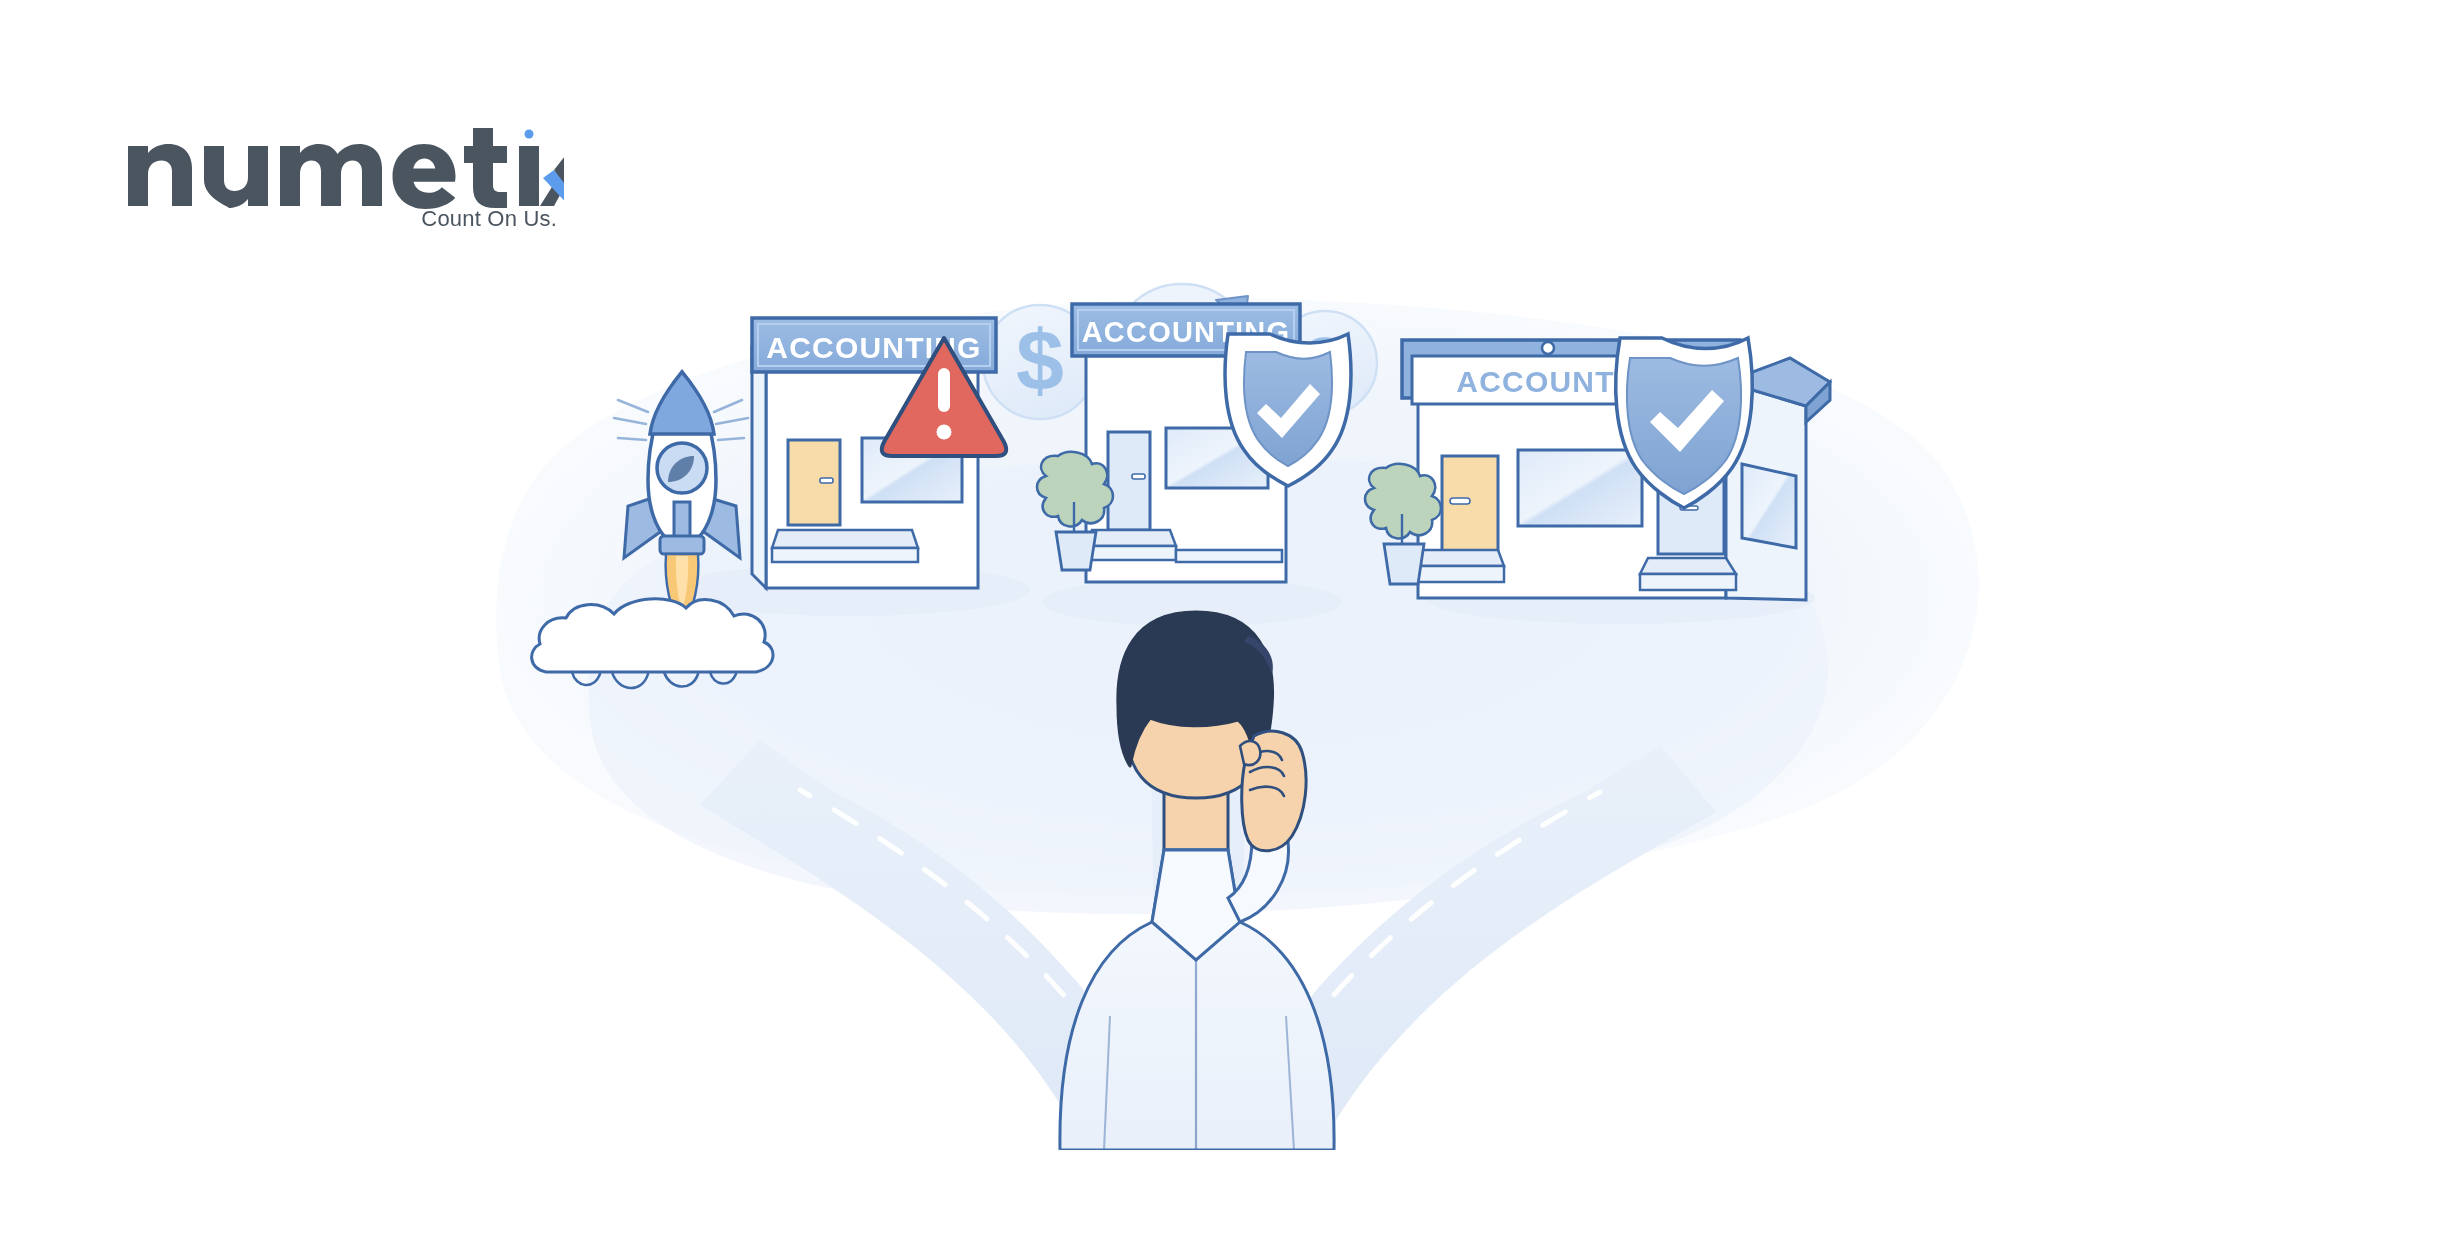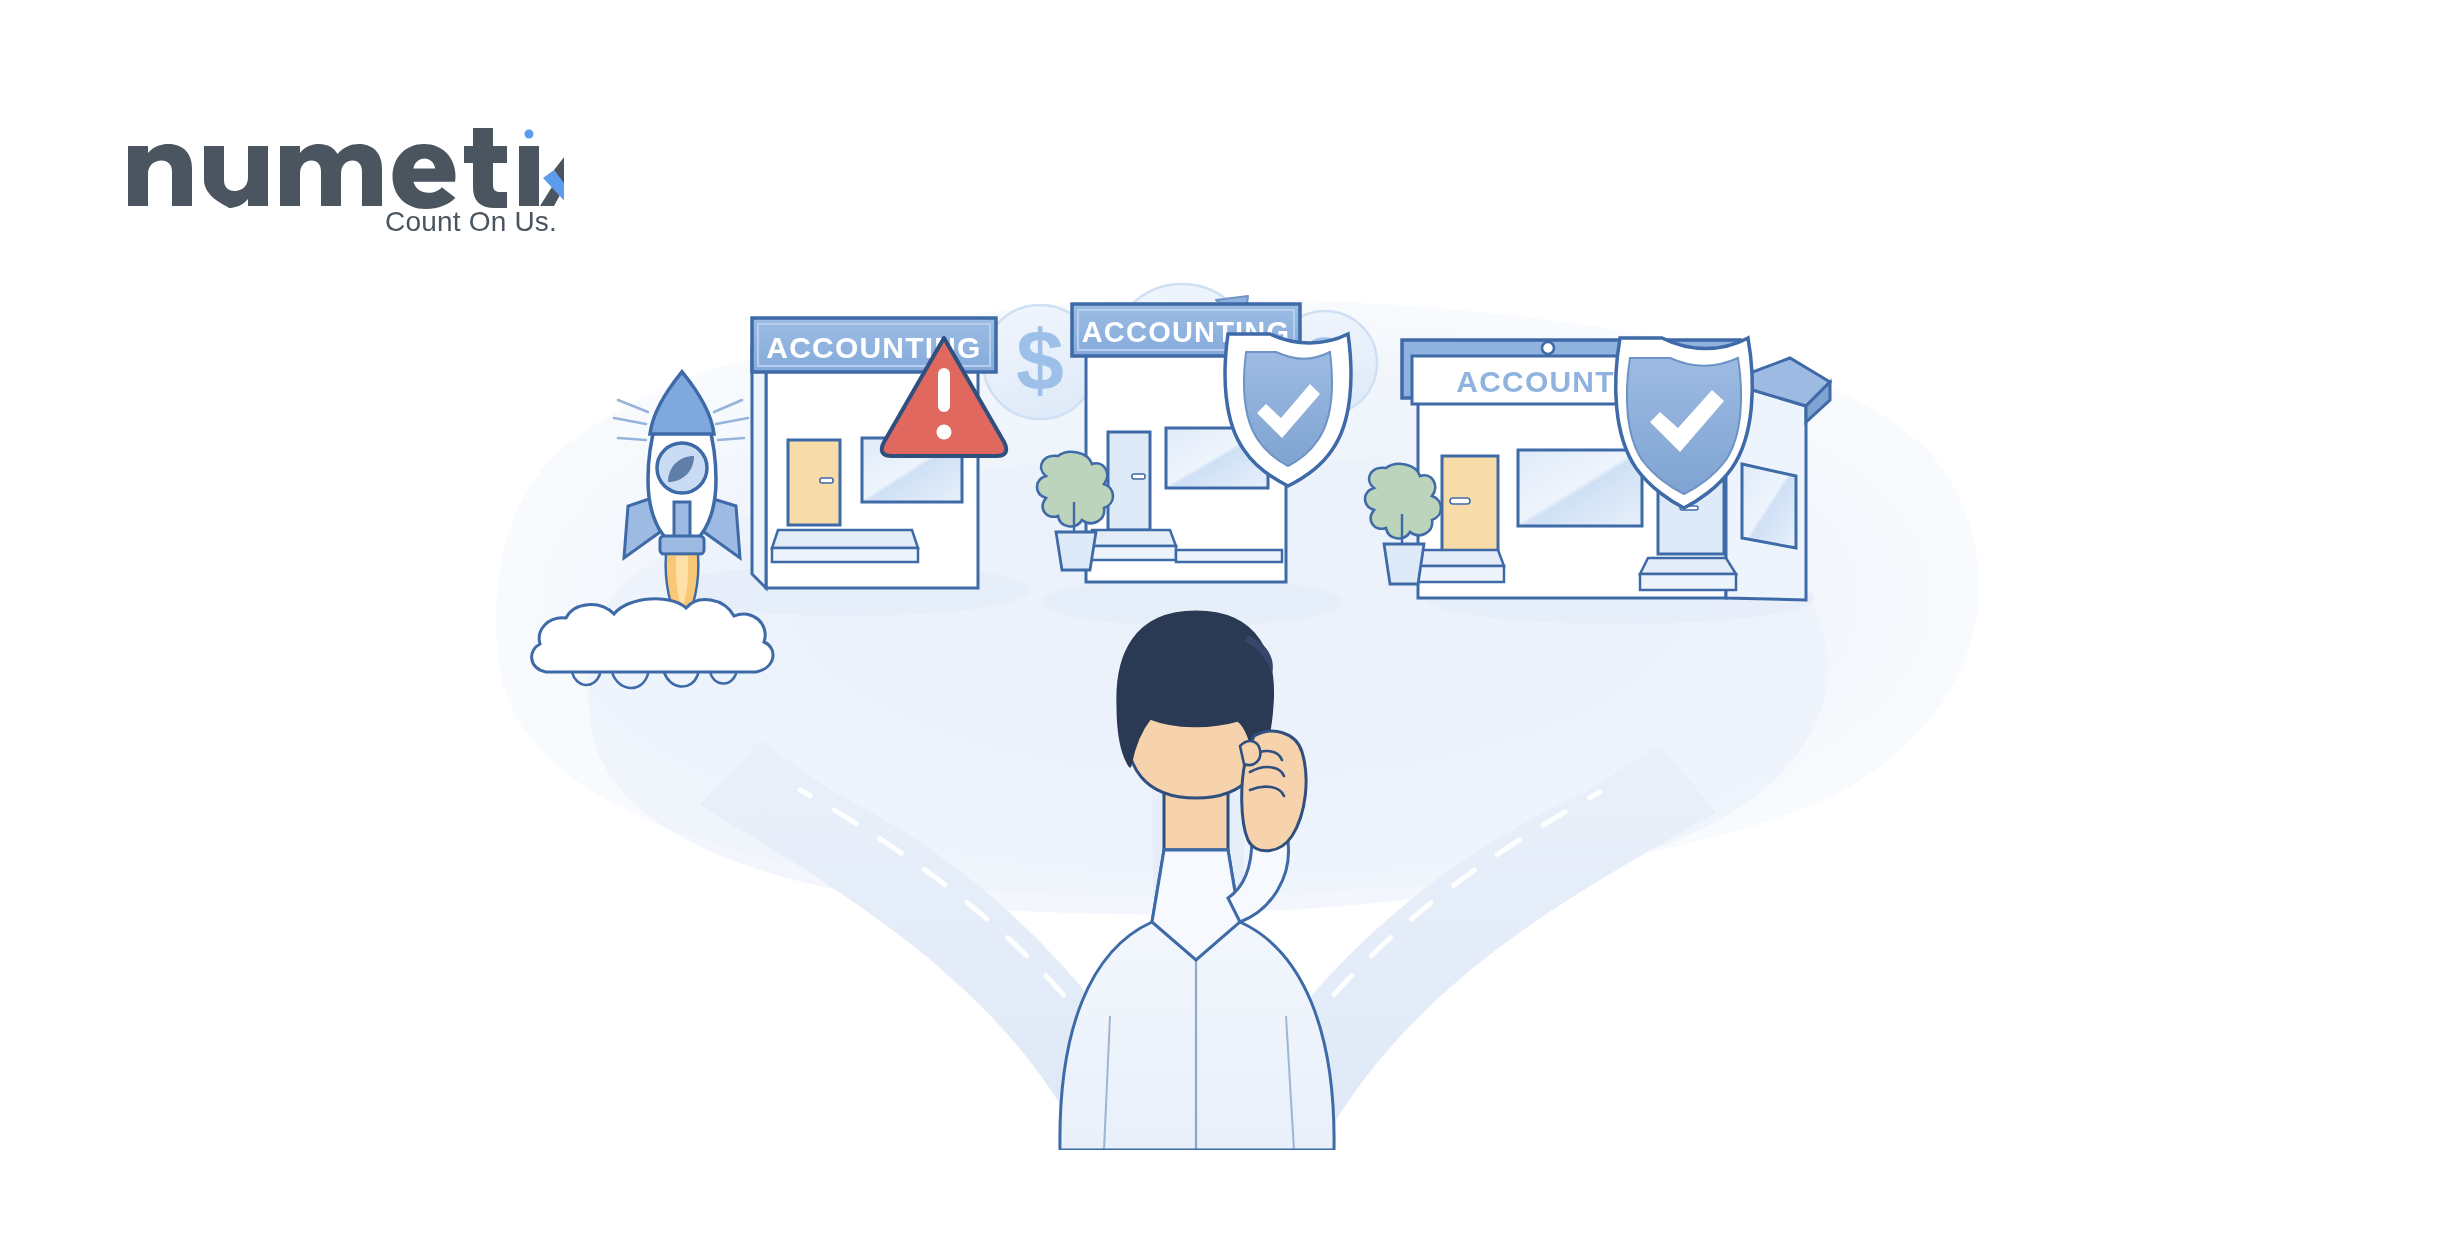--- a/index.html
+++ b/index.html
@@ -24,21 +24,21 @@
     left: 124px;
     top: 118px;
     width: 440px;
     height: 110px;
   }
   #logo-svg { display: block; width: 440px; height: 92px; }
   #logo-tagline {
     position: absolute;
     right: 7px;
     top: 88px;
-    font-size: 28px;
+    font-size: 22px;
     letter-spacing: .2px;
     color: #4a5560;
     font-family: "Liberation Sans", sans-serif;
     white-space: nowrap;
   }
 
   
   #illustration {
     position: absolute;
     left: 0;

